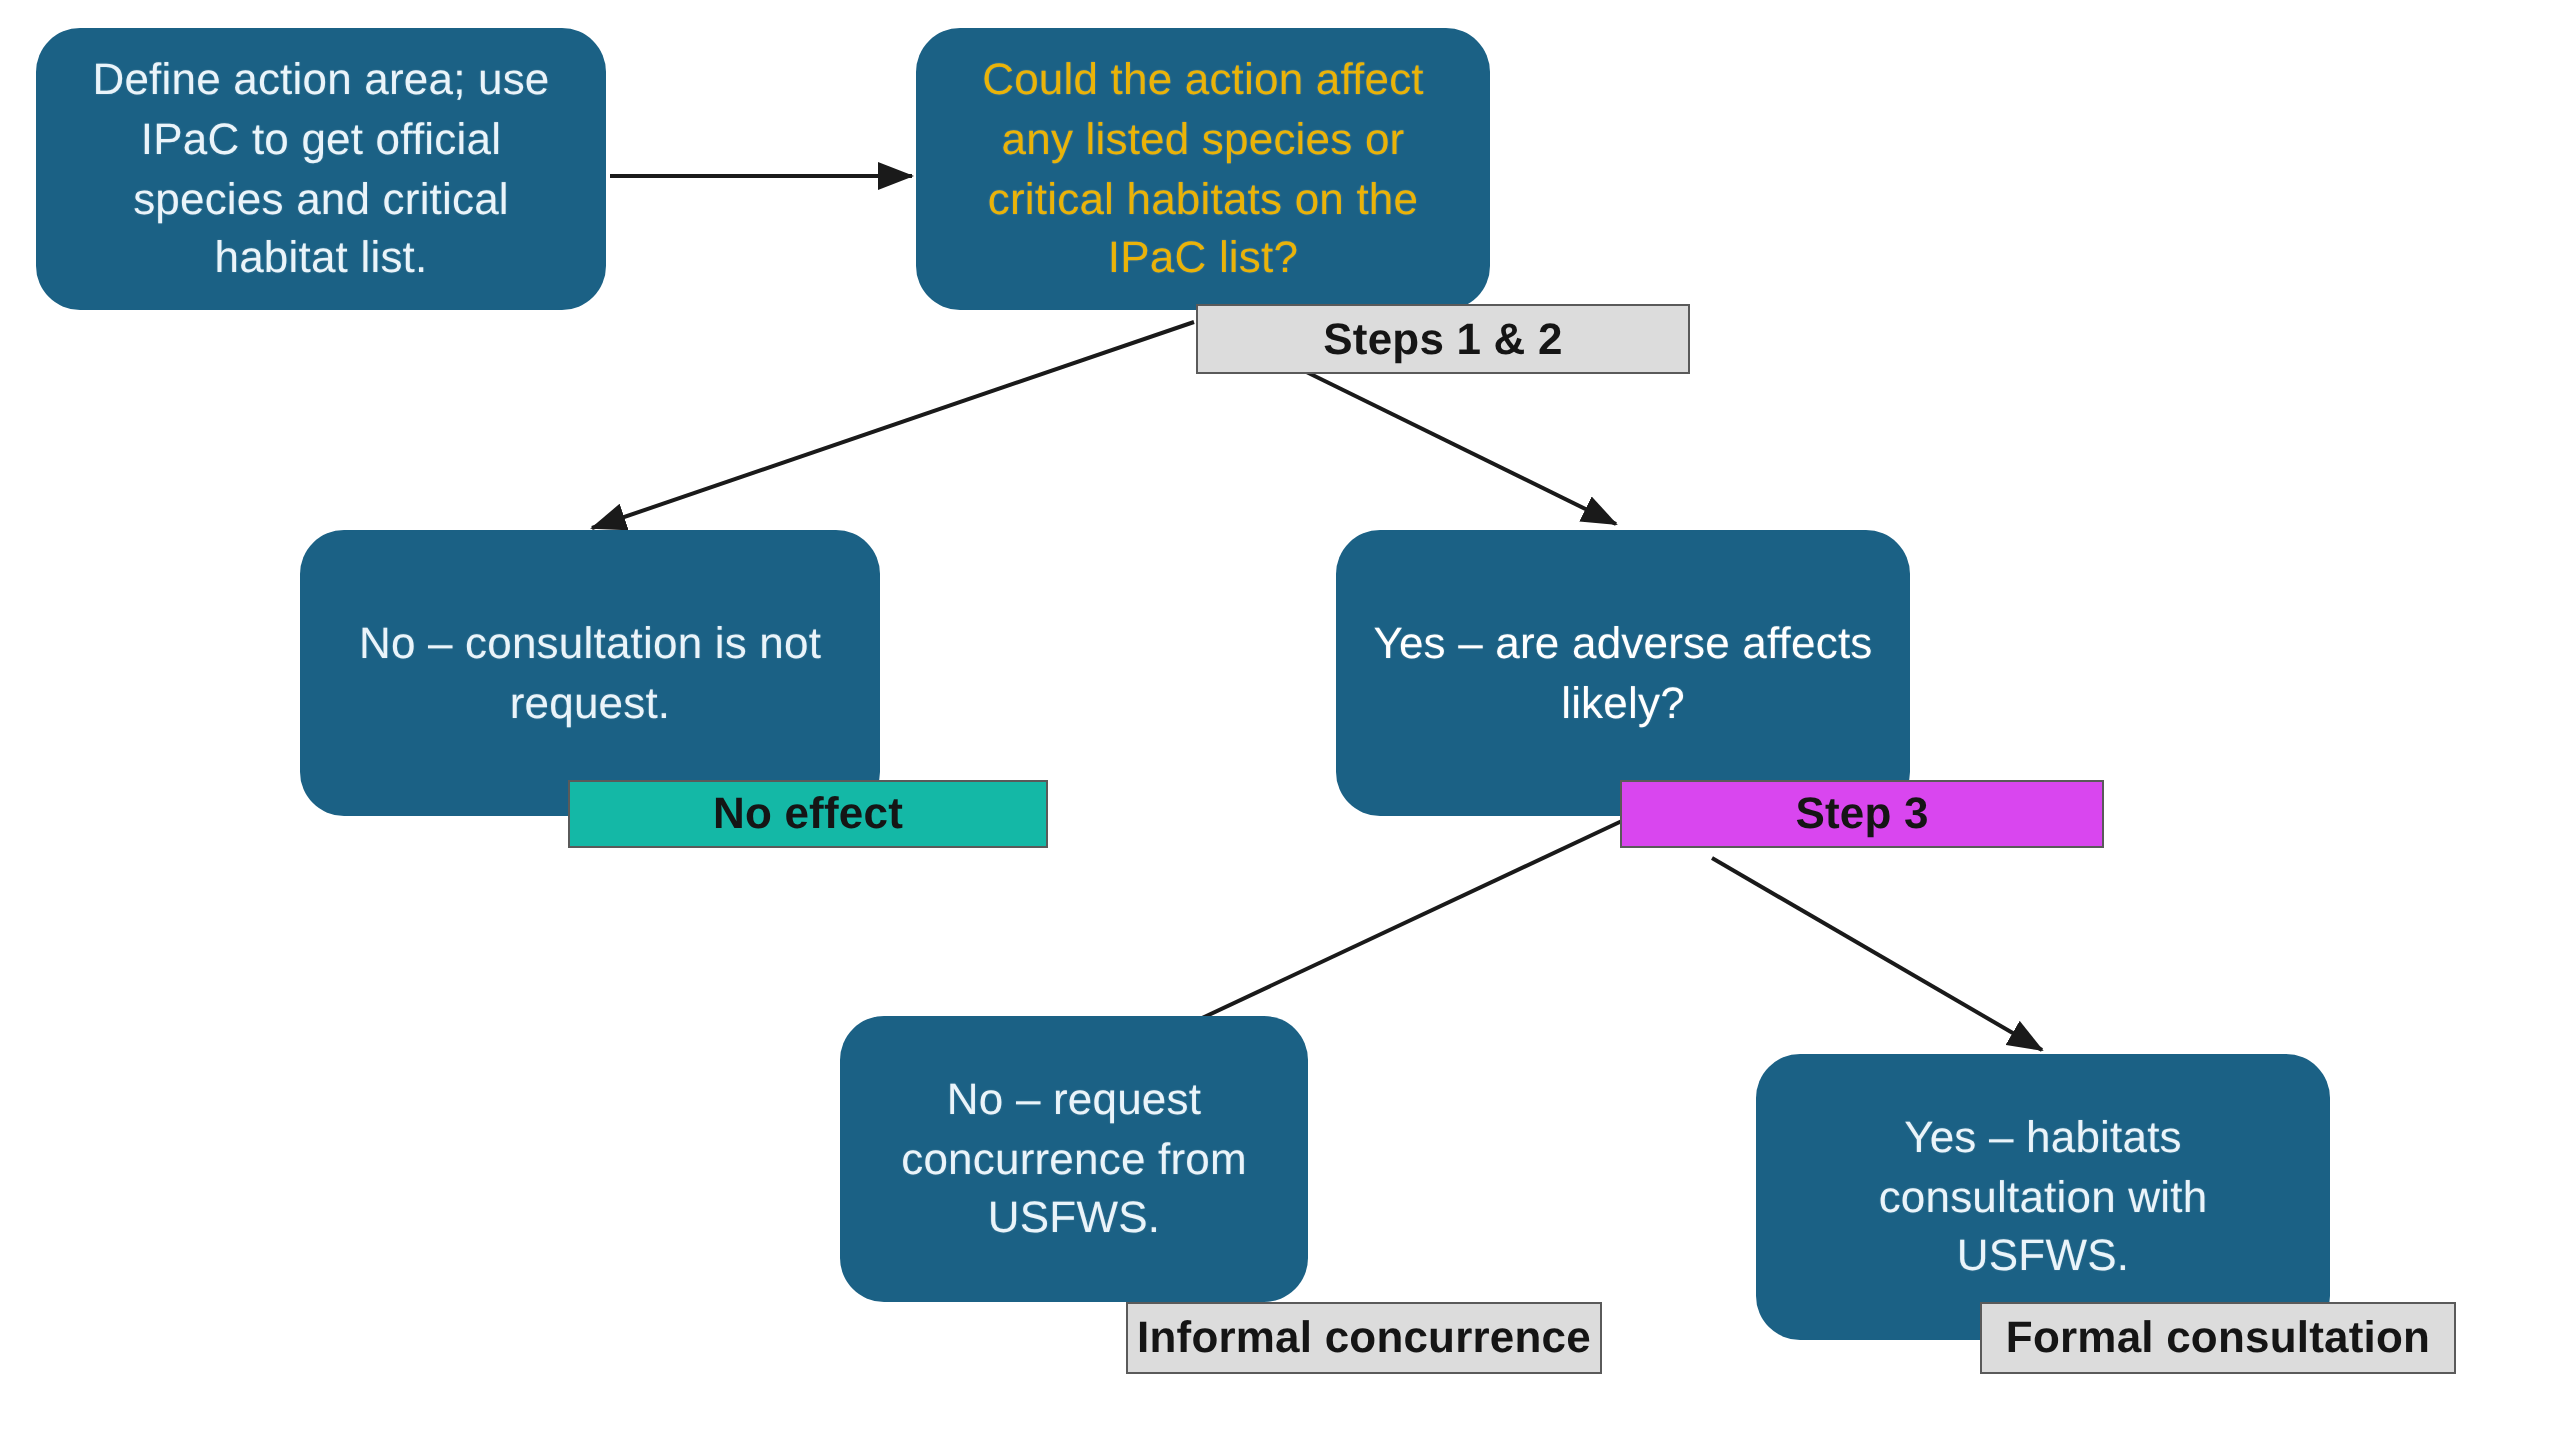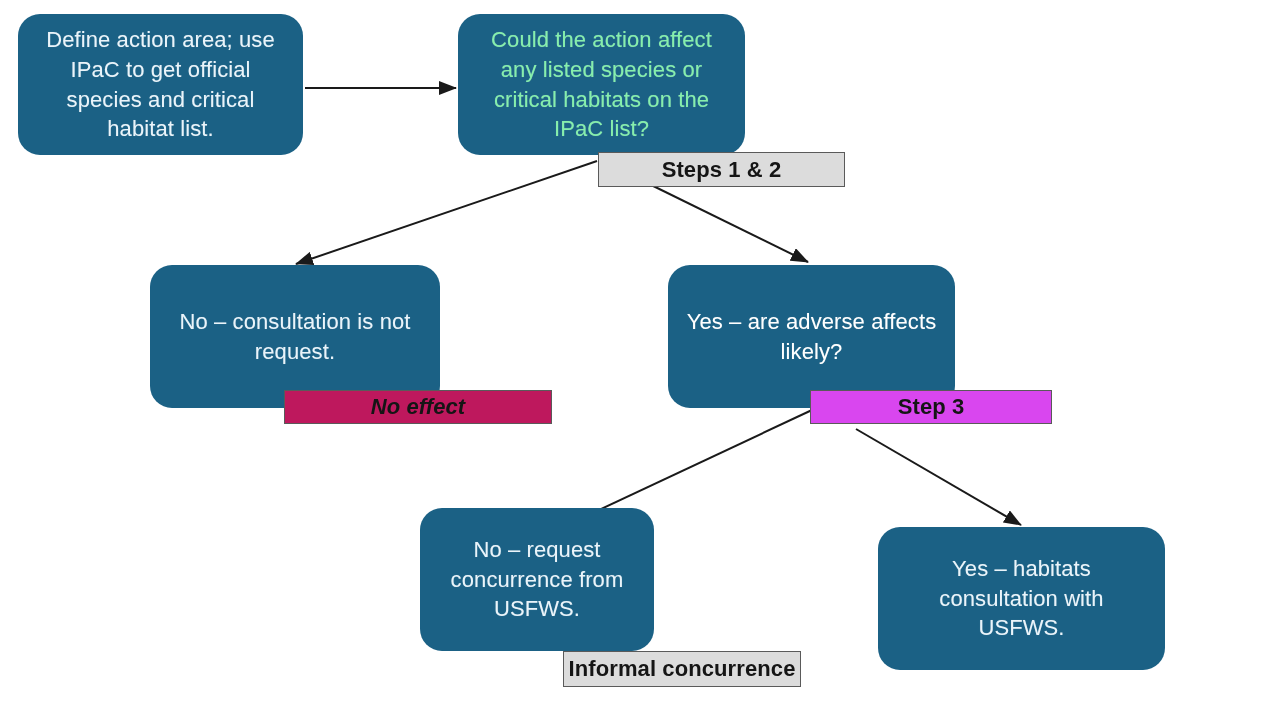--- a/index.html
+++ b/index.html
@@ -72,32 +72,33 @@
     </defs>
     <line x1="305" y1="88" x2="456" y2="88" stroke="#1a1a1a" stroke-width="2" marker-end="url(#arrowhead)"></line>
     <line x1="597" y1="161" x2="296" y2="264" stroke="#1a1a1a" stroke-width="2" marker-end="url(#arrowhead)"></line>
     <line x1="641" y1="180" x2="808" y2="262" stroke="#1a1a1a" stroke-width="2" marker-end="url(#arrowhead)"></line>
     <line x1="812" y1="410" x2="567" y2="525" stroke="#1a1a1a" stroke-width="2" marker-end="url(#arrowhead)"></line>
     <line x1="856" y1="429" x2="1021" y2="525" stroke="#1a1a1a" stroke-width="2" marker-end="url(#arrowhead)"></line>
   </svg>
 
   <div class="node" style="left: 18px; top: 14px; width: 285px; height: 141px; background: rgb(27, 97, 133); color: rgb(234, 244, 250);">Define action area; use IPaC to get official species and critical habitat list.</div>
 
-  <div class="node" style="left: 458px; top: 14px; width: 287px; height: 141px; background: rgb(27, 97, 133); color: #86efac;">Could the action affect any listed species or critical habitats on the IPaC list?</div>
+  <div class="node" style="left: 458px; top: 14px; width: 287px; height: 141px; background: rgb(27, 97, 133); color: #eab308;">Could the action affect any listed species or critical habitats on the IPaC list?</div>
 
   <div class="node" style="left: 150px; top: 265px; width: 290px; height: 143px; background: rgb(27, 97, 133); color: rgb(234, 244, 250);">No – consultation is not request.</div>
 
   <div class="node" style="left: 668px; top: 265px; width: 287px; height: 143px; background: rgb(27, 97, 133); color: #ffffff;">Yes – are adverse affects likely?</div>
 
   <div class="node" style="left: 420px; top: 508px; width: 234px; height: 143px; background: rgb(27, 97, 133); color: rgb(234, 244, 250);">No – request concurrence from USFWS.</div>
 
   <div class="node" style="left: 878px; top: 527px; width: 287px; height: 143px; background: rgb(27, 97, 133); color: rgb(234, 244, 250);">Yes – habitats consultation with USFWS.</div>
 
   <div class="tag" style="left: 598px; top: 152px; width: 247px; height: 35px; background: rgb(220, 220, 220); border-color: rgb(90, 90, 90);">Steps 1 &amp; 2</div>
 
-  <div class="tag" style="left: 284px; top: 390px; width: 268px; height: 34px; background: #be185d; border-color: rgb(90, 90, 90); font-style: italic;">No effect</div>
+  <div class="tag" style="left: 284px; top: 390px; width: 240px; height: 34px; background: #14b8a6; border-color: rgb(90, 90, 90);">No effect</div>
 
   <div class="tag" style="left: 810px; top: 390px; width: 242px; height: 34px; background: #d946ef; border-color: rgb(90, 90, 90);">Step 3</div>
 
   <div class="tag" style="left: 563px; top: 651px; width: 238px; height: 36px; background: rgb(220, 220, 220); border-color: rgb(90, 90, 90);">Informal concurrence</div>
 
+  <div class="tag" style="left: 990px; top: 651px; width: 238px; height: 36px; background: rgb(220, 220, 220); border-color: rgb(90, 90, 90);">Formal consultation</div>
 
 </div>
 
 </body></html>

